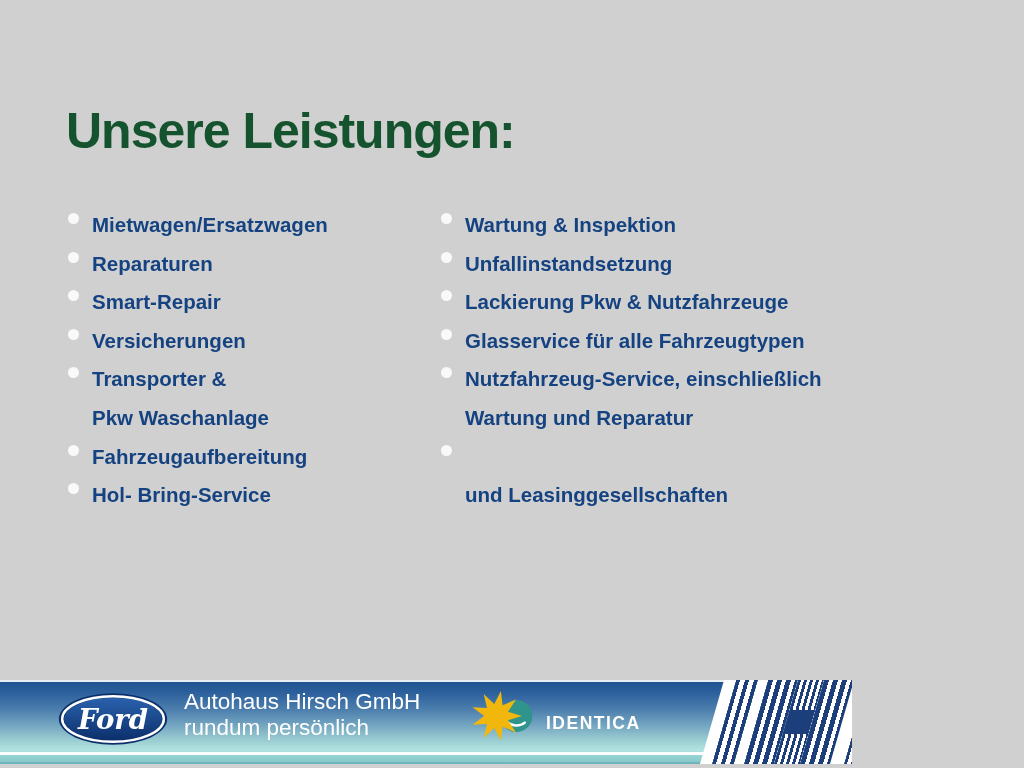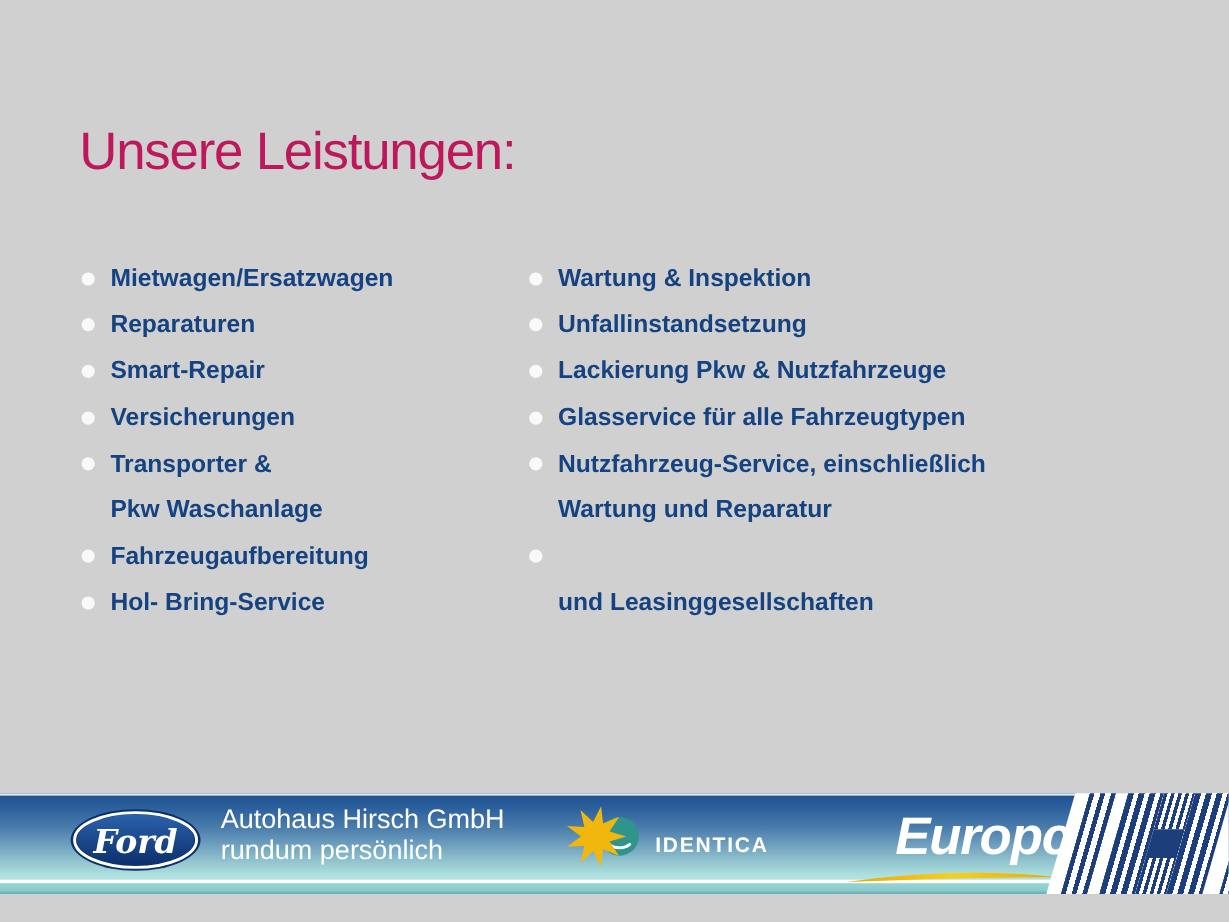--- a/index.html
+++ b/index.html
@@ -3,40 +3,40 @@
 <meta charset="utf-8">
 <style>
   html,body{margin:0;padding:0;}
   body{
     width:1024px;height:768px;position:relative;overflow:hidden;
     background:#d0d0d0;
     font-family:"Liberation Sans", sans-serif;
   }
   .title{
     position:absolute;left:66px;top:102px;
-    font-size:44px;font-weight:normal;letter-spacing:-1px;
-    color:#be185d;
+    font-size:50px;font-weight:bold;letter-spacing:-1px;
+    color:#14532d;
   }
   
   .lists{position:absolute;top:213px;left:0;width:1024px;}
   .col{position:absolute;top:0;}
   .col-left{left:68px;width:360px;}
   .col-right{left:441px;width:540px;}
-  .row{display:flex;align-items:center;height:38.6px;}
+  .row{display:flex;height:38.6px;}
   .dot{
     width:11px;height:11px;border-radius:50%;
     background:#f9f9f9;margin-right:13px;flex:0 0 11px;
   }
   .row.nb .dot{visibility:hidden;}
   .txt{
     font-size:20.5px;font-weight:bold;color:#154280;white-space:nowrap;
   }
   
   .footer{
-    position:absolute;left:0;top:661px;width:1024px;height:84px;
+    position:absolute;left:0;top:680px;width:852px;height:84px;
     background:linear-gradient(180deg,
       #1d518e 0%, #2b5f9c 14%, #4a7cac 34%, #74a5c1 54%,
       #92c5ce 68%, #a6dad9 78%, #b2e3e0 84%, #9ad5d5 88%, #84c7c9 100%);
     overflow:hidden;
   }
   .footer-topline{position:absolute;left:0;top:0;width:100%;height:2px;background:#e9eef3;z-index:1;}
   .footer-whiteline{position:absolute;left:0;bottom:9px;width:100%;height:3px;background:#fdfdfd;z-index:1;}
   .footer-bottomedge{position:absolute;left:0;bottom:0;width:100%;height:2px;background:#6fb6bc;z-index:1;}
   .ford-logo{position:absolute;left:56px;top:11px;z-index:2;}
   .dealer{position:absolute;left:184px;top:9px;z-index:2;color:#ffffff;font-weight:normal;}

